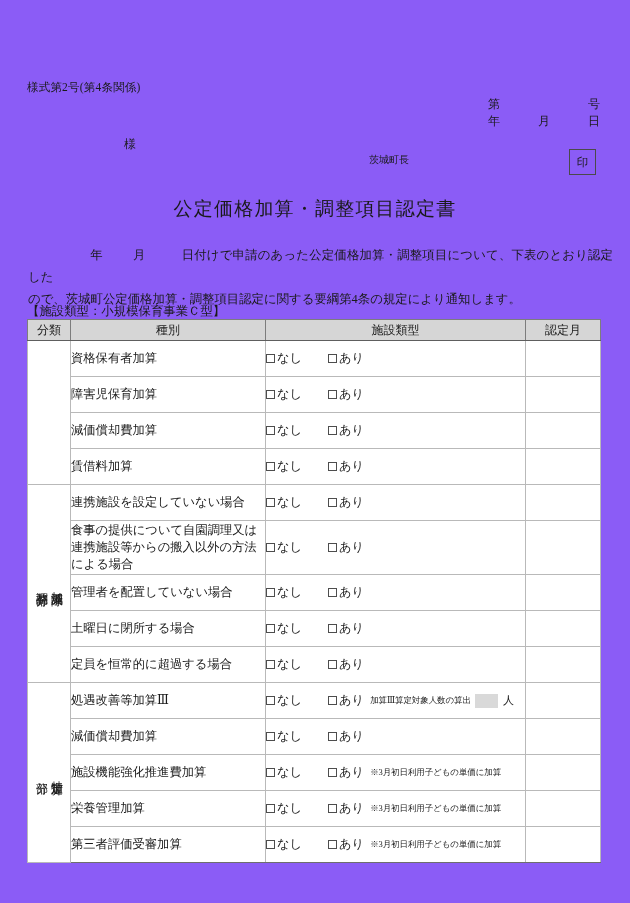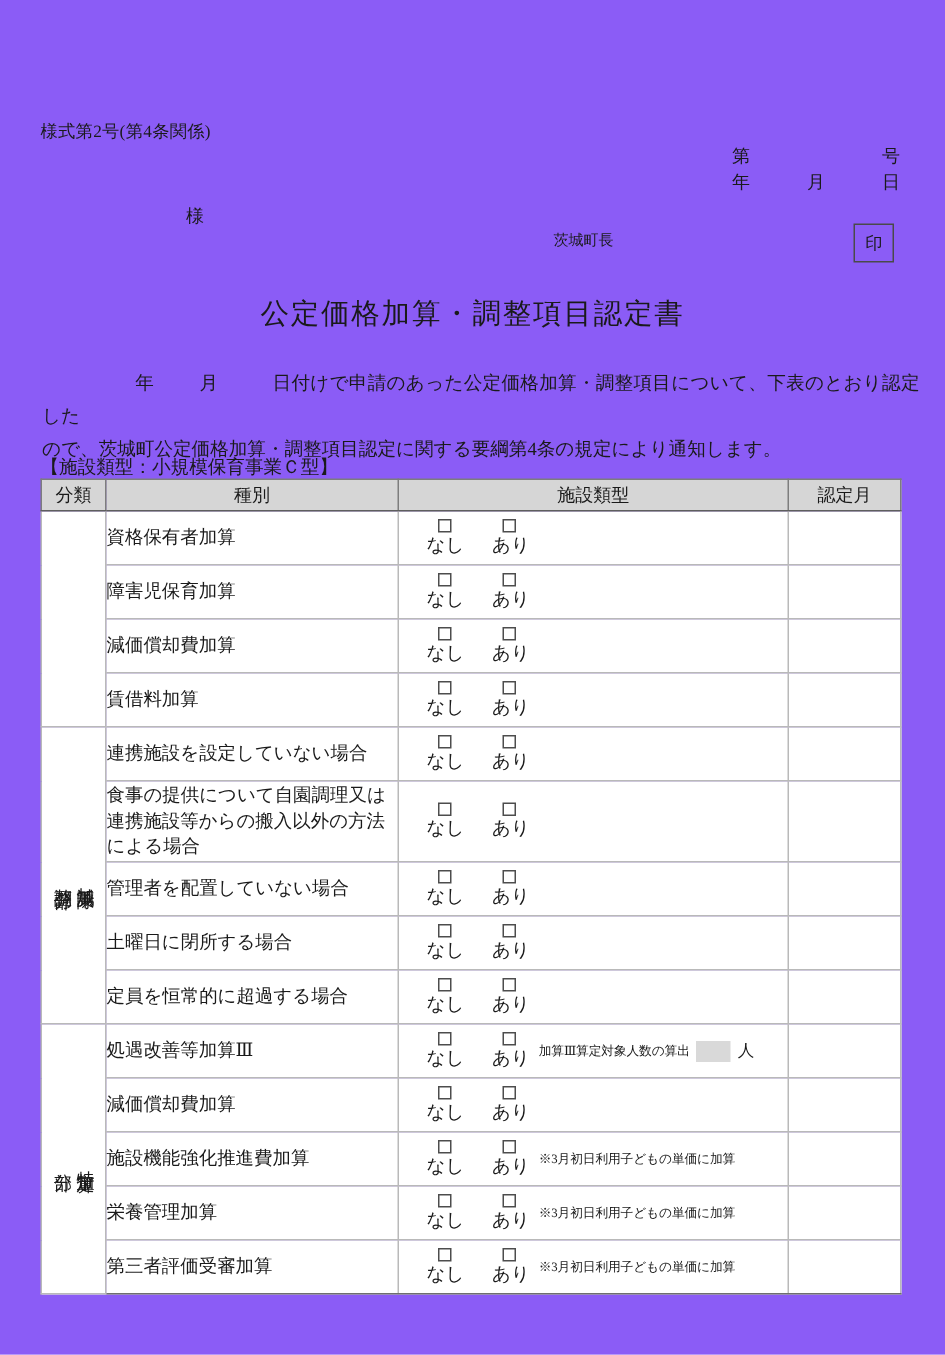--- a/index.html
+++ b/index.html
@@ -220,21 +220,20 @@
   .opts {
     display: flex;
     align-items: center;
     white-space: nowrap;
     font-size: 12.3px;
   }
   .opt {
     display: inline-flex;
     align-items: center;
     white-space: nowrap;
-    flex-direction: column;
   }
   .opt .box {
     display: inline-block;
     width: 9px;
     height: 9px;
     border: 1px solid #4d4d4d;
     margin-right: 2px;
     box-sizing: border-box;
     background: #fff;
   }

